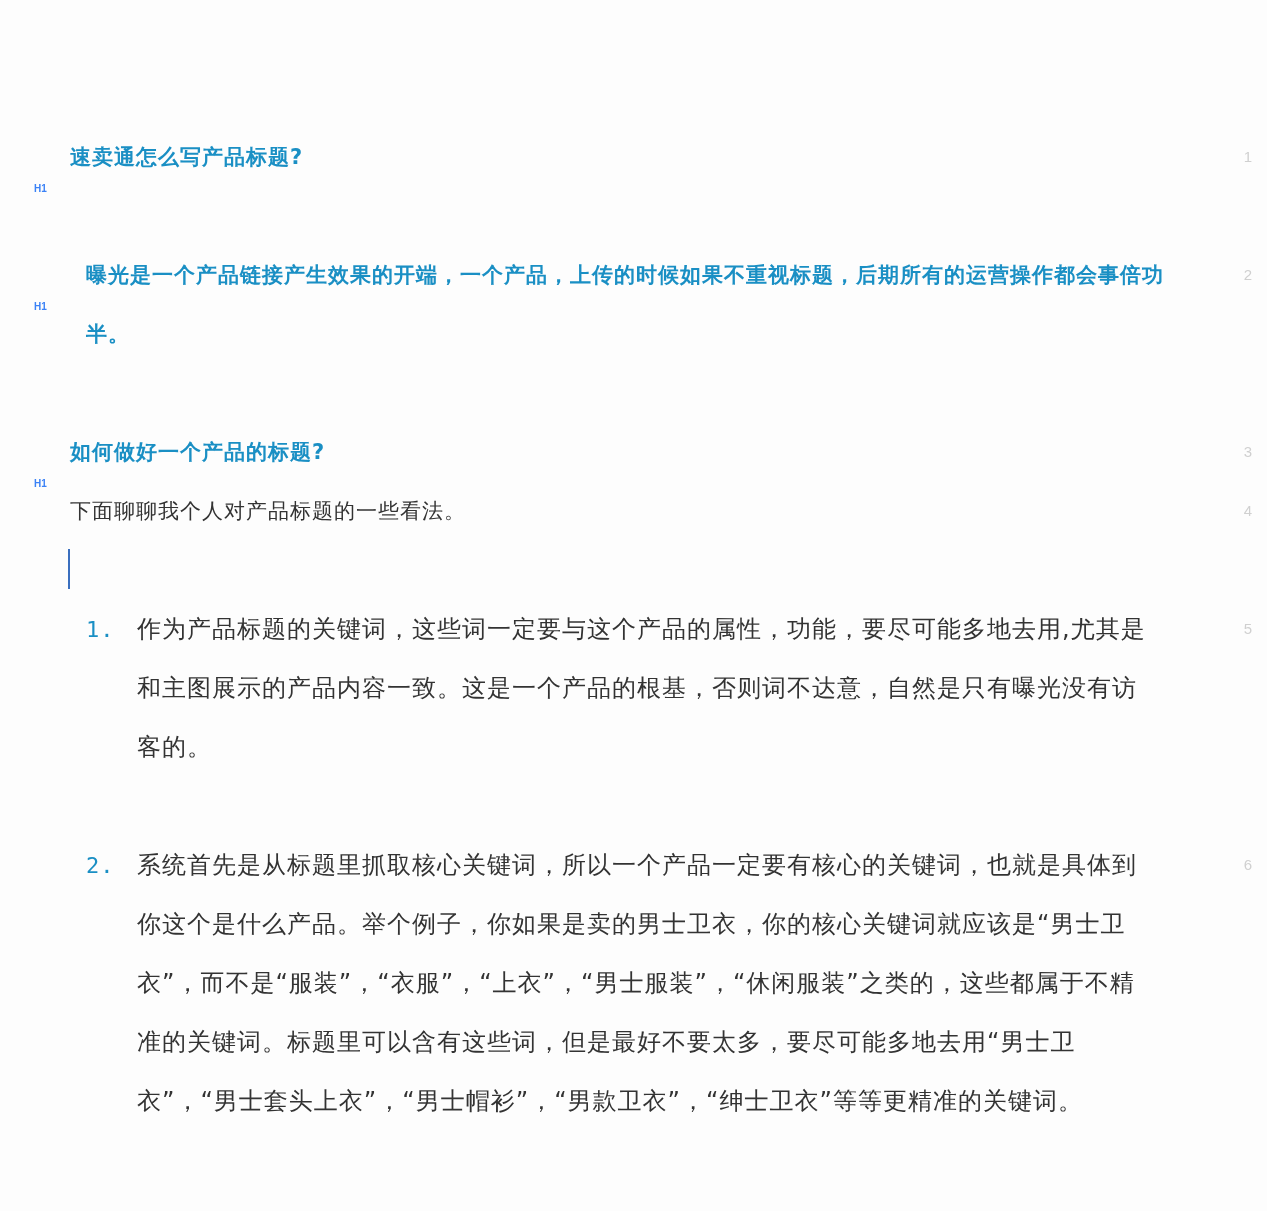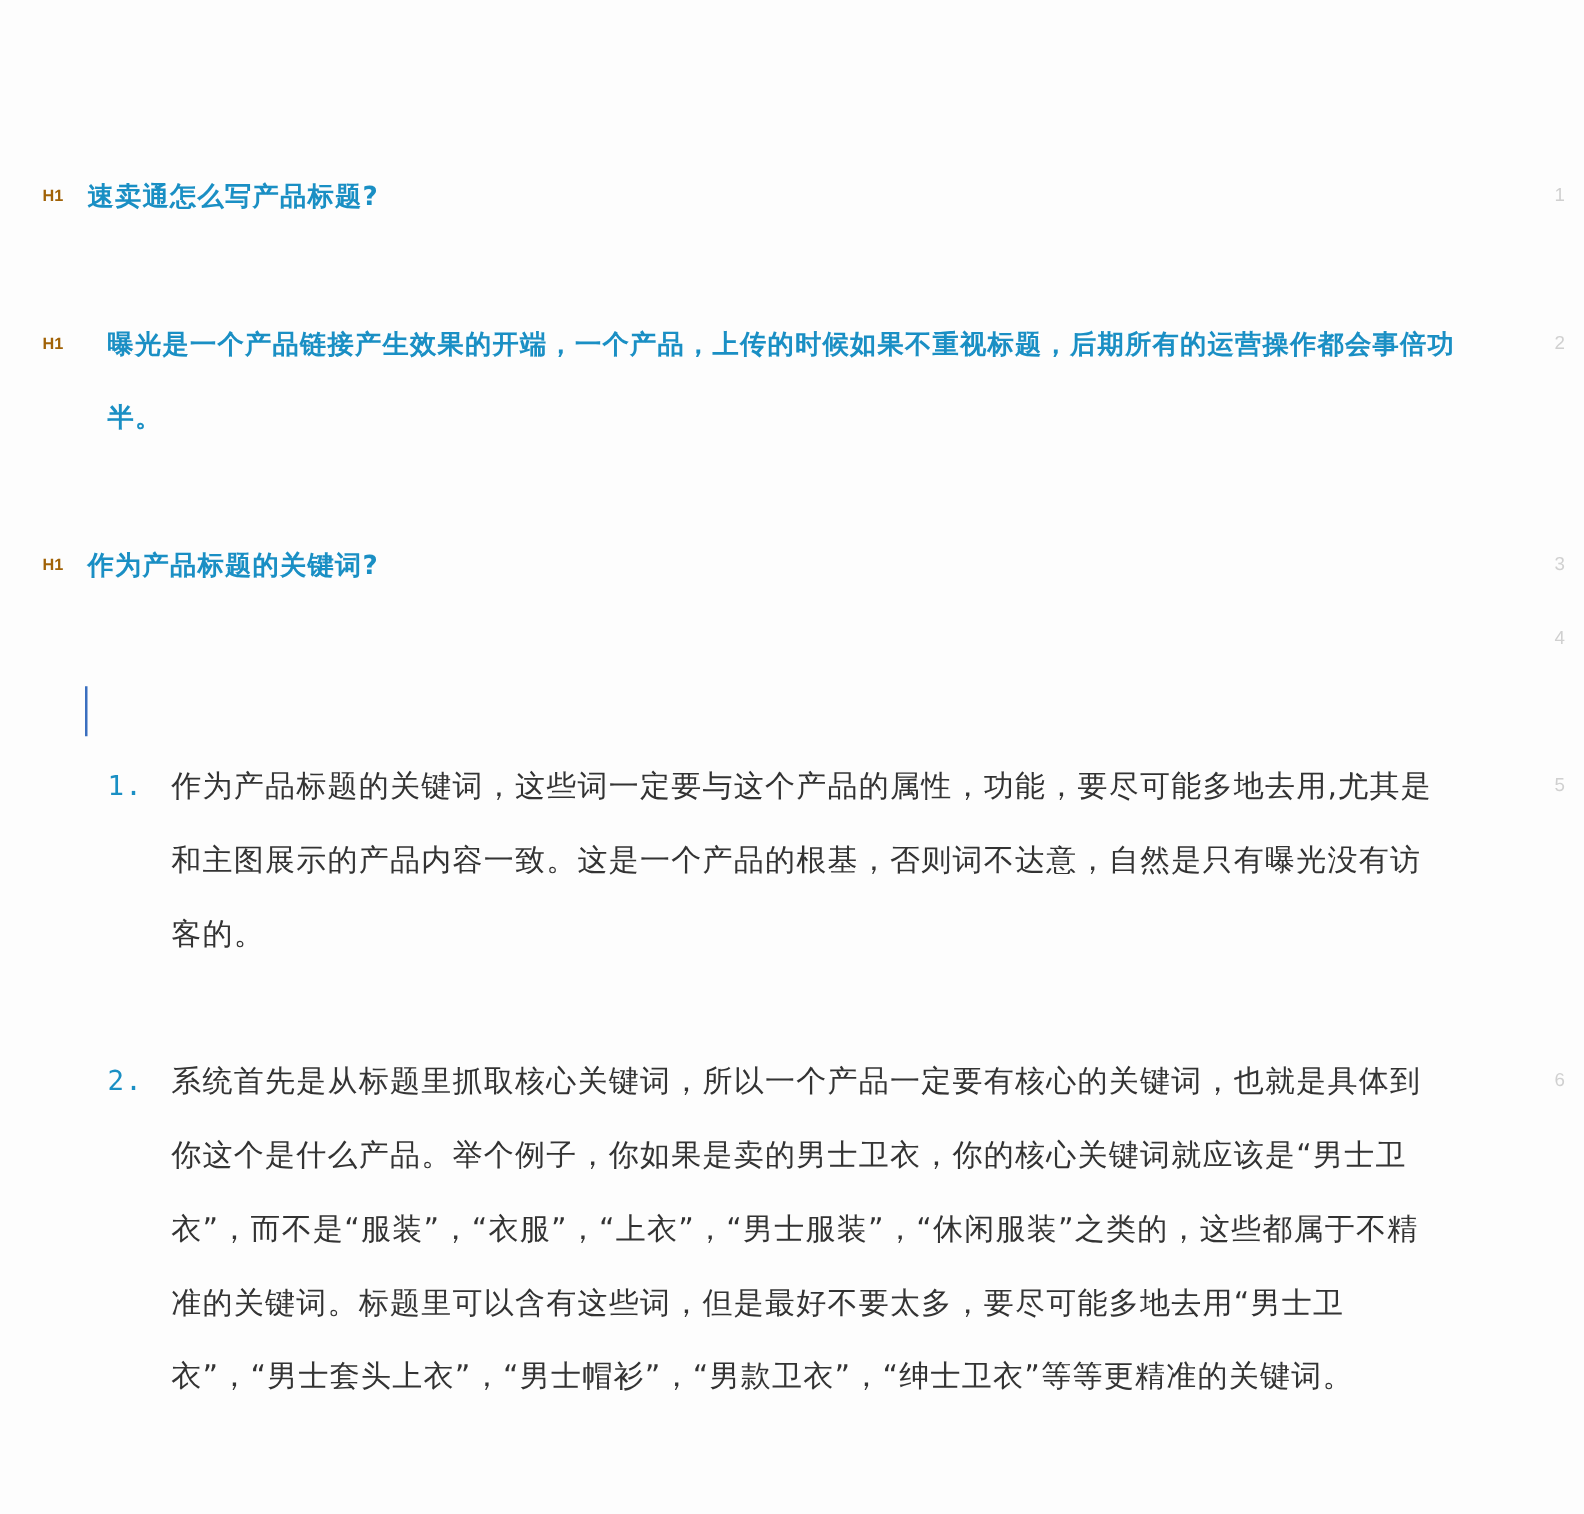--- a/index.html
+++ b/index.html
@@ -34,24 +34,25 @@
     color: #1a8fc4;
     font-weight: bold;
   }
   .para {
     color: #333333;
   }
   .h-label {
     position: absolute;
     left: 34px;
     font-family: "Liberation Sans", sans-serif;
-    font-size: 13px;
+    font-size: 10px;
     font-weight: bold;
-    color: #a16207;
+    color: #3b82f6;
     line-height: 16px;
+    margin-top: 32px;
   }
   .line-num {
     position: absolute;
     left: 1230px;
     width: 22px;
     text-align: right;
     font-family: "Liberation Sans", sans-serif;
     font-size: 15px;
     color: #d0d0d0;
     line-height: 18px;
@@ -96,23 +97,24 @@
 
   <span class="h-label" style="top:149px;">H1</span>
   <div class="block h1" style="top:128px;">速卖通怎么写产品标题?</div>
   <span class="line-num" style="top:148px;">1</span>
 
   <span class="h-label" style="top:267px;">H1</span>
   <div class="block h1" style="top:246px;margin-left:16px;">曝光是一个产品链接产生效果的开端，一个产品，上传的时候如果不重视标题，后期所有的运营操作都会事倍功半。</div>
   <span class="line-num" style="top:266px;">2</span>
 
   <span class="h-label" style="top:444px;">H1</span>
-  <div class="block h1" style="top:423px;">作为产品标题的关键词?</div>
+  <div class="block h1" style="top:423px;">如何做好一个产品的标题?</div>
   <span class="line-num" style="top:443px;">3</span>
 
+  <div class="block para" style="top:482px;">下面聊聊我个人对产品标题的一些看法。</div>
   <span class="line-num" style="top:502px;">4</span>
 
   <div class="cursor"></div>
 
   <div class="list-item" style="top:600px;">
     <span class="list-num">1.</span>
     <span class="list-text">作为产品标题的关键词，这些词一定要与这个产品的属性，功能，要尽可能多地去用,尤其是和主图展示的产品内容一致。这是一个产品的根基，否则词不达意，自然是只有曝光没有访客的。</span>
   </div>
   <span class="line-num" style="top:620px;">5</span>
 

